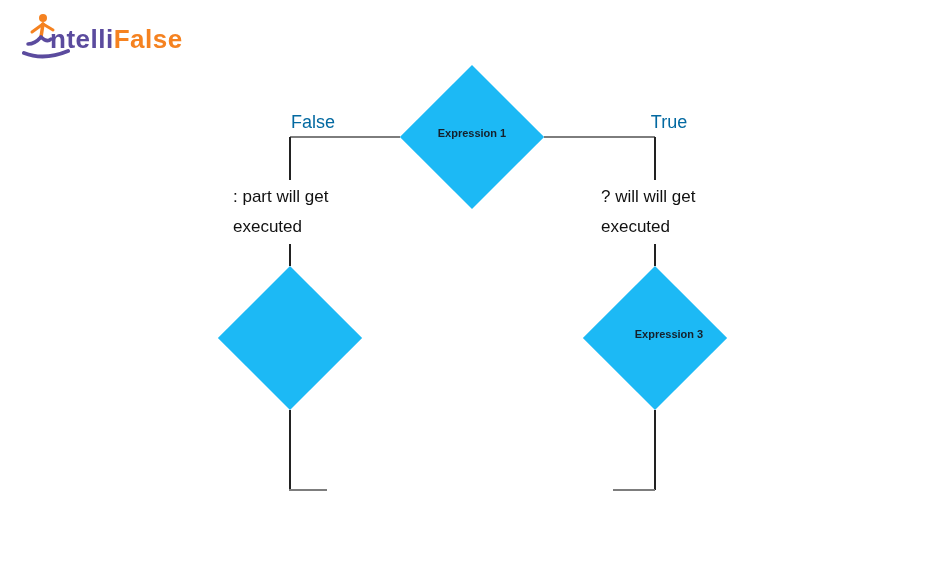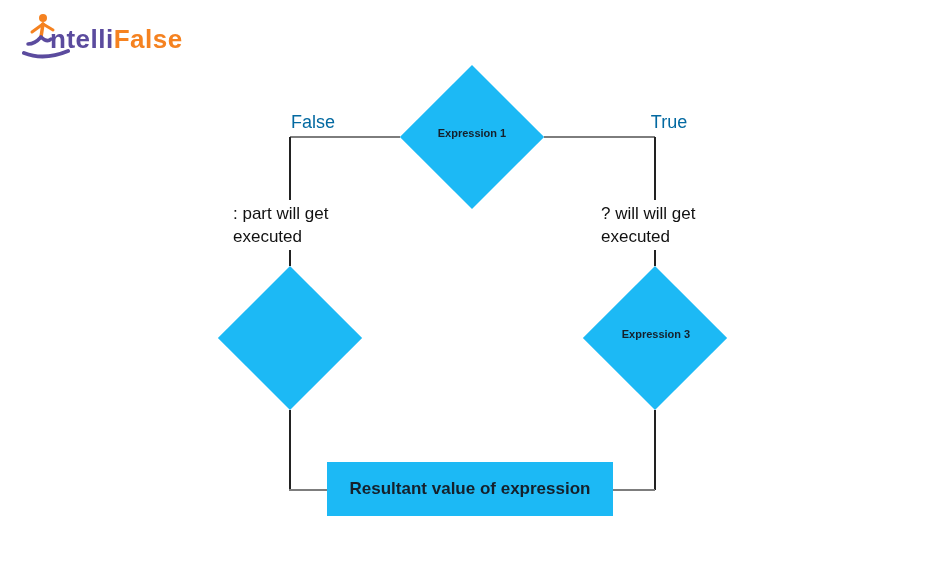--- a/index.html
+++ b/index.html
@@ -43,23 +43,22 @@
     display:flex;align-items:center;justify-content:center;
     font-size:17px;font-weight:700;color:var(--text-dark);
   }
   
   .branch-label{
     position:absolute;width:72px;text-align:center;
     font-size:18px;font-weight:500;color:#0369a1;
   }
   .branch-note{
     position:absolute;background:#ffffff;padding:2px 3px;
-    font-size:17px;font-weight:500;line-height:23px;color:#111;
+    font-size:17px;font-weight:500;line-height:30px;color:#111;
     white-space:pre-line;
-    margin-top:20px;
   }
 </style>
 </head>
 <body>
 
 <div class="stage">
 
   <div class="logo">
     <svg width="60" height="52" viewBox="0 0 60 52">
       <circle cx="25" cy="8" r="4" fill="#f58220"></circle>
@@ -91,19 +90,16 @@
 executed</div>
   <div class="branch-note" style="left:598px;top:180px;">? will will get
 executed</div>
 
   <div class="diamond" style="left:421px;top:86px;"></div>
   <div class="shape-label" style="left:392px;top:127px;">Expression 1</div>
 
   <div class="diamond" style="left:239px;top:287px;"></div>
 
   <div class="diamond" style="left:604px;top:287px;"></div>
-  <div class="shape-label" style="left:576px;top:328px;">Expression 3</div>
+  <div class="shape-label" style="left:589px;top:328px;">Expression 3</div>
 
-  <div class="rect-node">
-    <span>Resultant value of expression</span>
-  </div>
 
 </div>
 
 </body></html>

